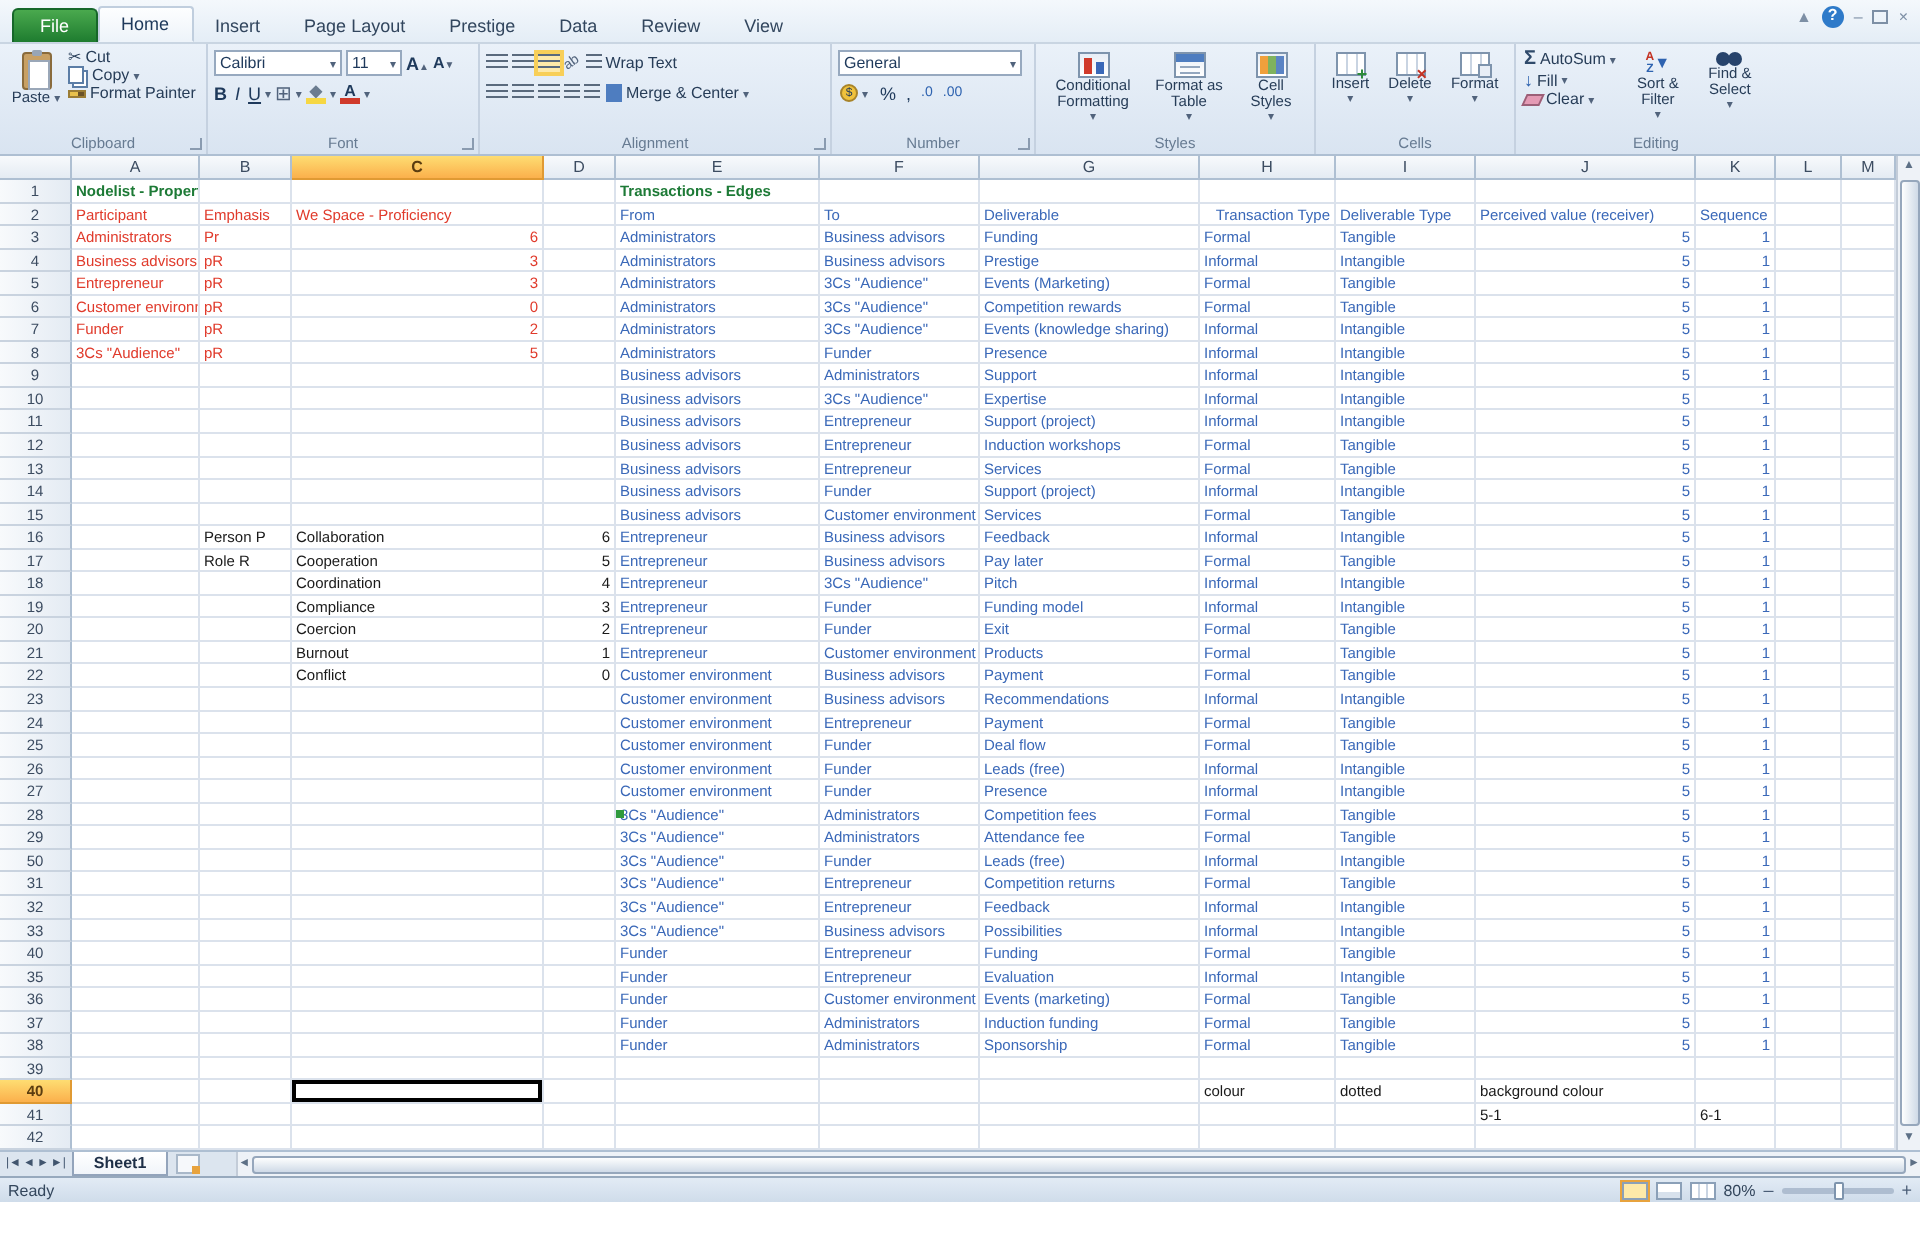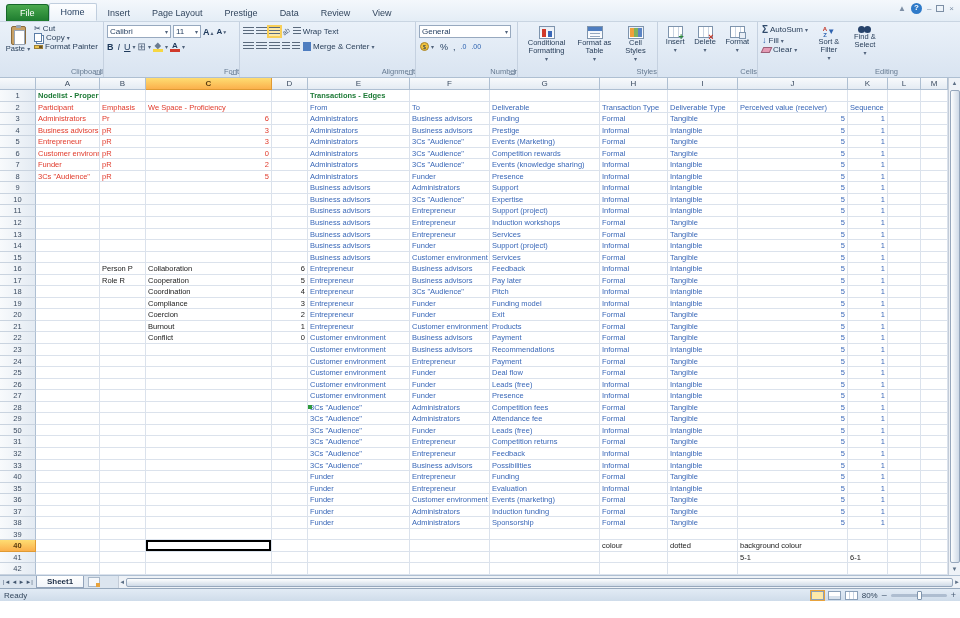--- a/index.html
+++ b/index.html
@@ -12,21 +12,21 @@
   .rtab { padding:3px 11px 3px; font-size:9px; color:#32465e; }
   .rtab.active { background:linear-gradient(#fdfeff,#eef4fa); border:1px solid #c0cede; border-bottom-color:#eef4fa; border-radius:2px 2px 0 0; color:#1e395b; }
   .win-icons { position:absolute; right:6px; top:3px; display:flex; gap:5px; align-items:center; }
   .win-icons span { font-size:8px; color:#7d8fa5; line-height:10px; }
   .help-badge { display:inline-block; width:11px; height:11px; border-radius:50%; background:#2e7ac9; color:#fff !important; text-align:center; font-size:8px; line-height:11px; font-weight:bold; }
   .restore-box { display:inline-block; width:8px; height:7px; border:1px solid #7d8fa5; }
 
   
   .ribbon { height:56px; background:linear-gradient(#eaf1f9,#d9e4f1); border-bottom:1px solid #aebfd2; display:flex; }
   .group { position:relative; border-right:1px solid #c5d1e0; padding:2px 3px 11px; }
-  .glabel { position:absolute; bottom:1px; left:0; right:0; text-align:right; font-size:7.5px; color:#677b92; }
+  .glabel { position:absolute; bottom:1px; left:0; right:0; text-align:center; font-size:7.5px; color:#677b92; }
   .lau { position:absolute; right:2px; bottom:2px; width:6px; height:6px; border-right:1px solid #8a9bb0; border-bottom:1px solid #8a9bb0; }
   .rowline { display:flex; align-items:center; gap:2px; height:15px; }
   .sbtn { display:flex; align-items:center; gap:2px; font-size:8px; color:#273d58; padding:0 1px; white-space:nowrap; }
   .bigbtn { display:flex; flex-direction:column; align-items:center; justify-content:flex-start; font-size:7.5px; text-align:center; line-height:8px; padding:2px 2px 0; color:#273d58; }
   .dd { font-size:6px; color:#51637c; }
   .selbox { background:#fff; border:1px solid #97a9bf; font-size:8px; padding:0 2px; display:flex; justify-content:space-between; align-items:center; height:13px; }
 
   
   .paste-wrap { display:flex; flex-direction:column; align-items:center; width:30px; }
   .clip-ic { width:15px; height:19px; background:#c8a064; border:1px solid #8a6b3c; border-radius:2px; position:relative; }
@@ -364,21 +364,21 @@
         </div>
         <div class="grow">
           <div class="rh">2</div>
           <div class="cell r" style="width: 64px;">Participant</div>
           <div class="cell r" style="width: 46px;">Emphasis</div>
           <div class="cell r" style="width: 126px;">We Space - Proficiency</div>
           <div class="cell" style="width: 36px;"></div>
           <div class="cell b" style="width: 102px;">From</div>
           <div class="cell b" style="width: 80px;">To</div>
           <div class="cell b" style="width: 110px;">Deliverable</div>
-          <div class="cell b" style="width: 68px;">Transaction Type</div>
+          <div class="cell b" style="width: 68px; text-align: right;">Transaction Type</div>
           <div class="cell b" style="width: 70px;">Deliverable Type</div>
           <div class="cell b" style="width: 110px;">Perceived value (receiver)</div>
           <div class="cell b" style="width: 40px;">Sequence</div>
           <div class="cell" style="width: 33px;"></div>
           <div class="cell" style="width: 27px;"></div>
         </div>
         <div class="grow">
           <div class="rh">3</div>
           <div class="cell r" style="width: 64px;">Administrators</div>
           <div class="cell r" style="width: 46px;">Pr</div>

